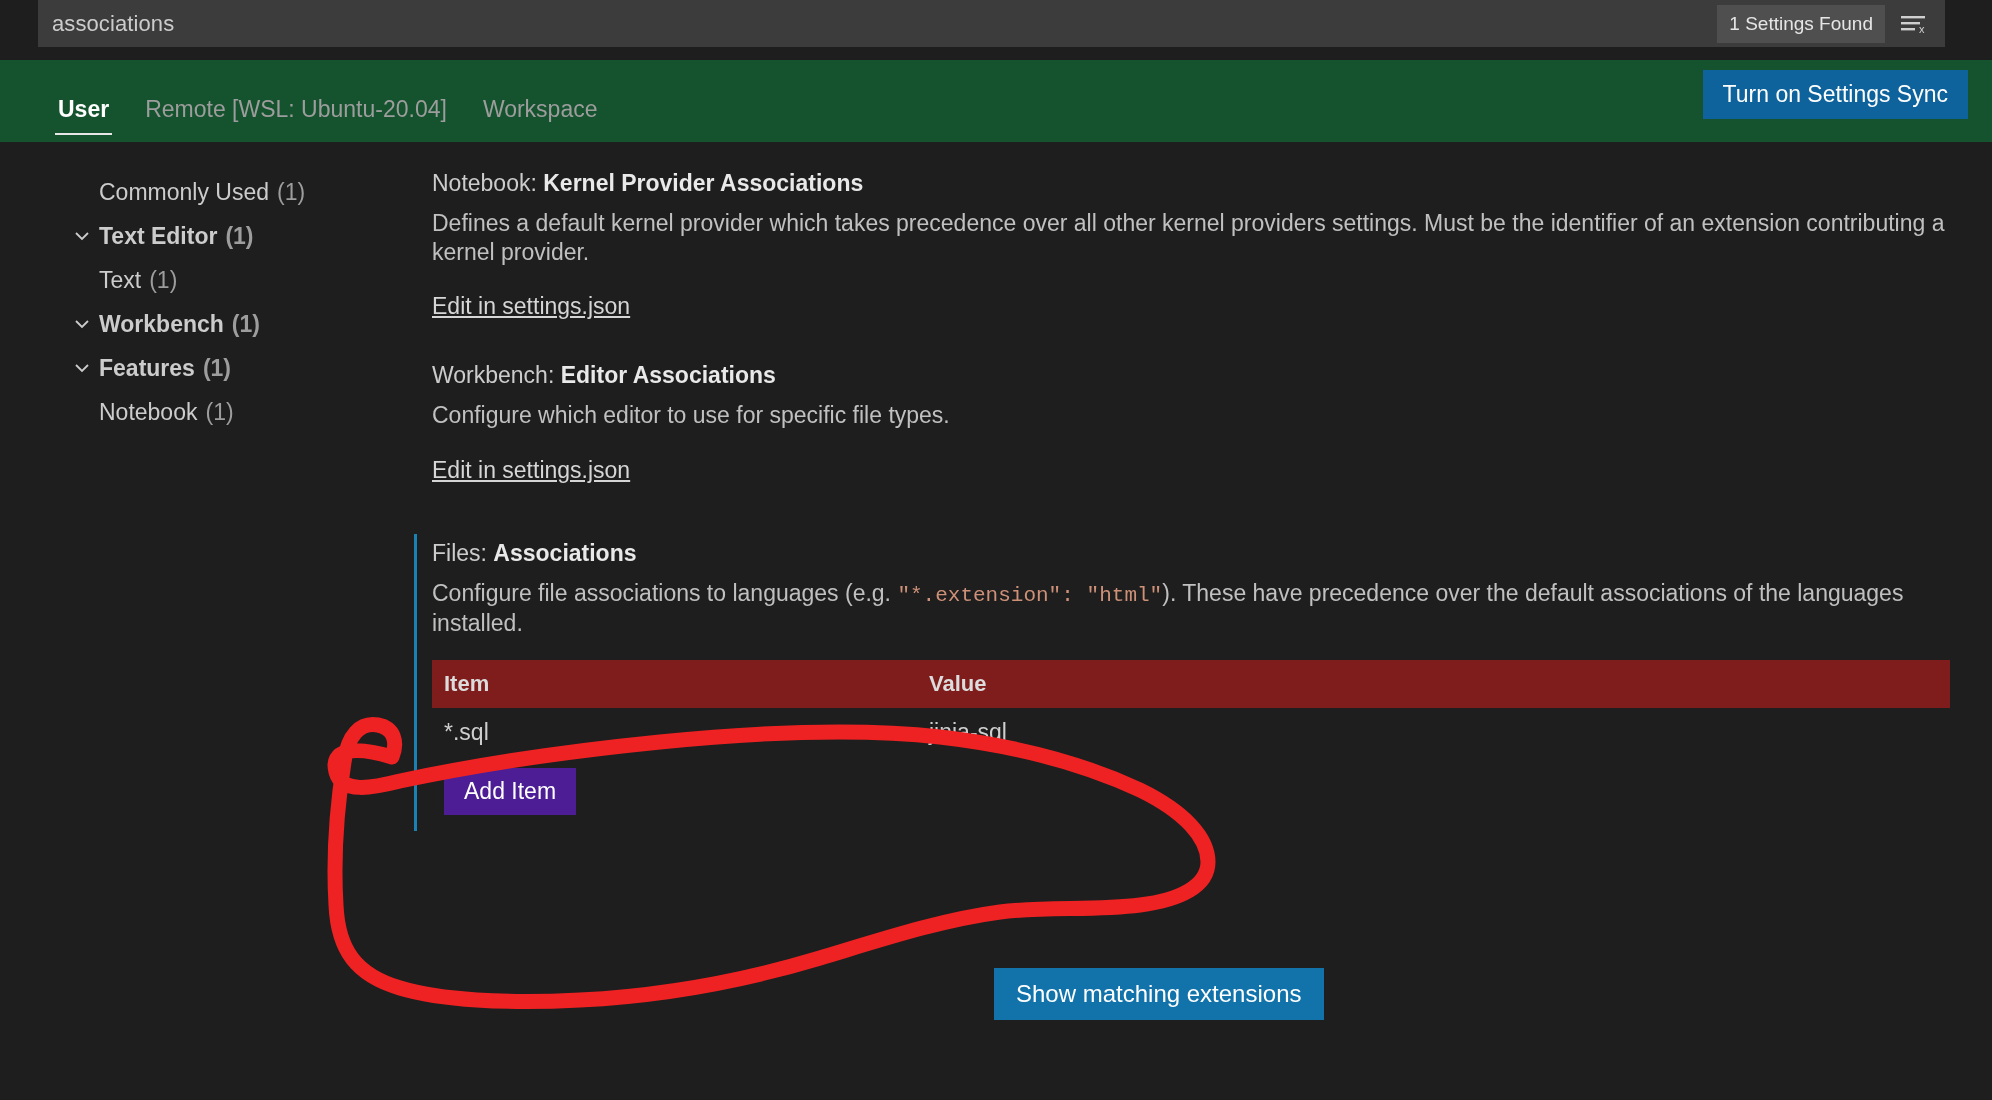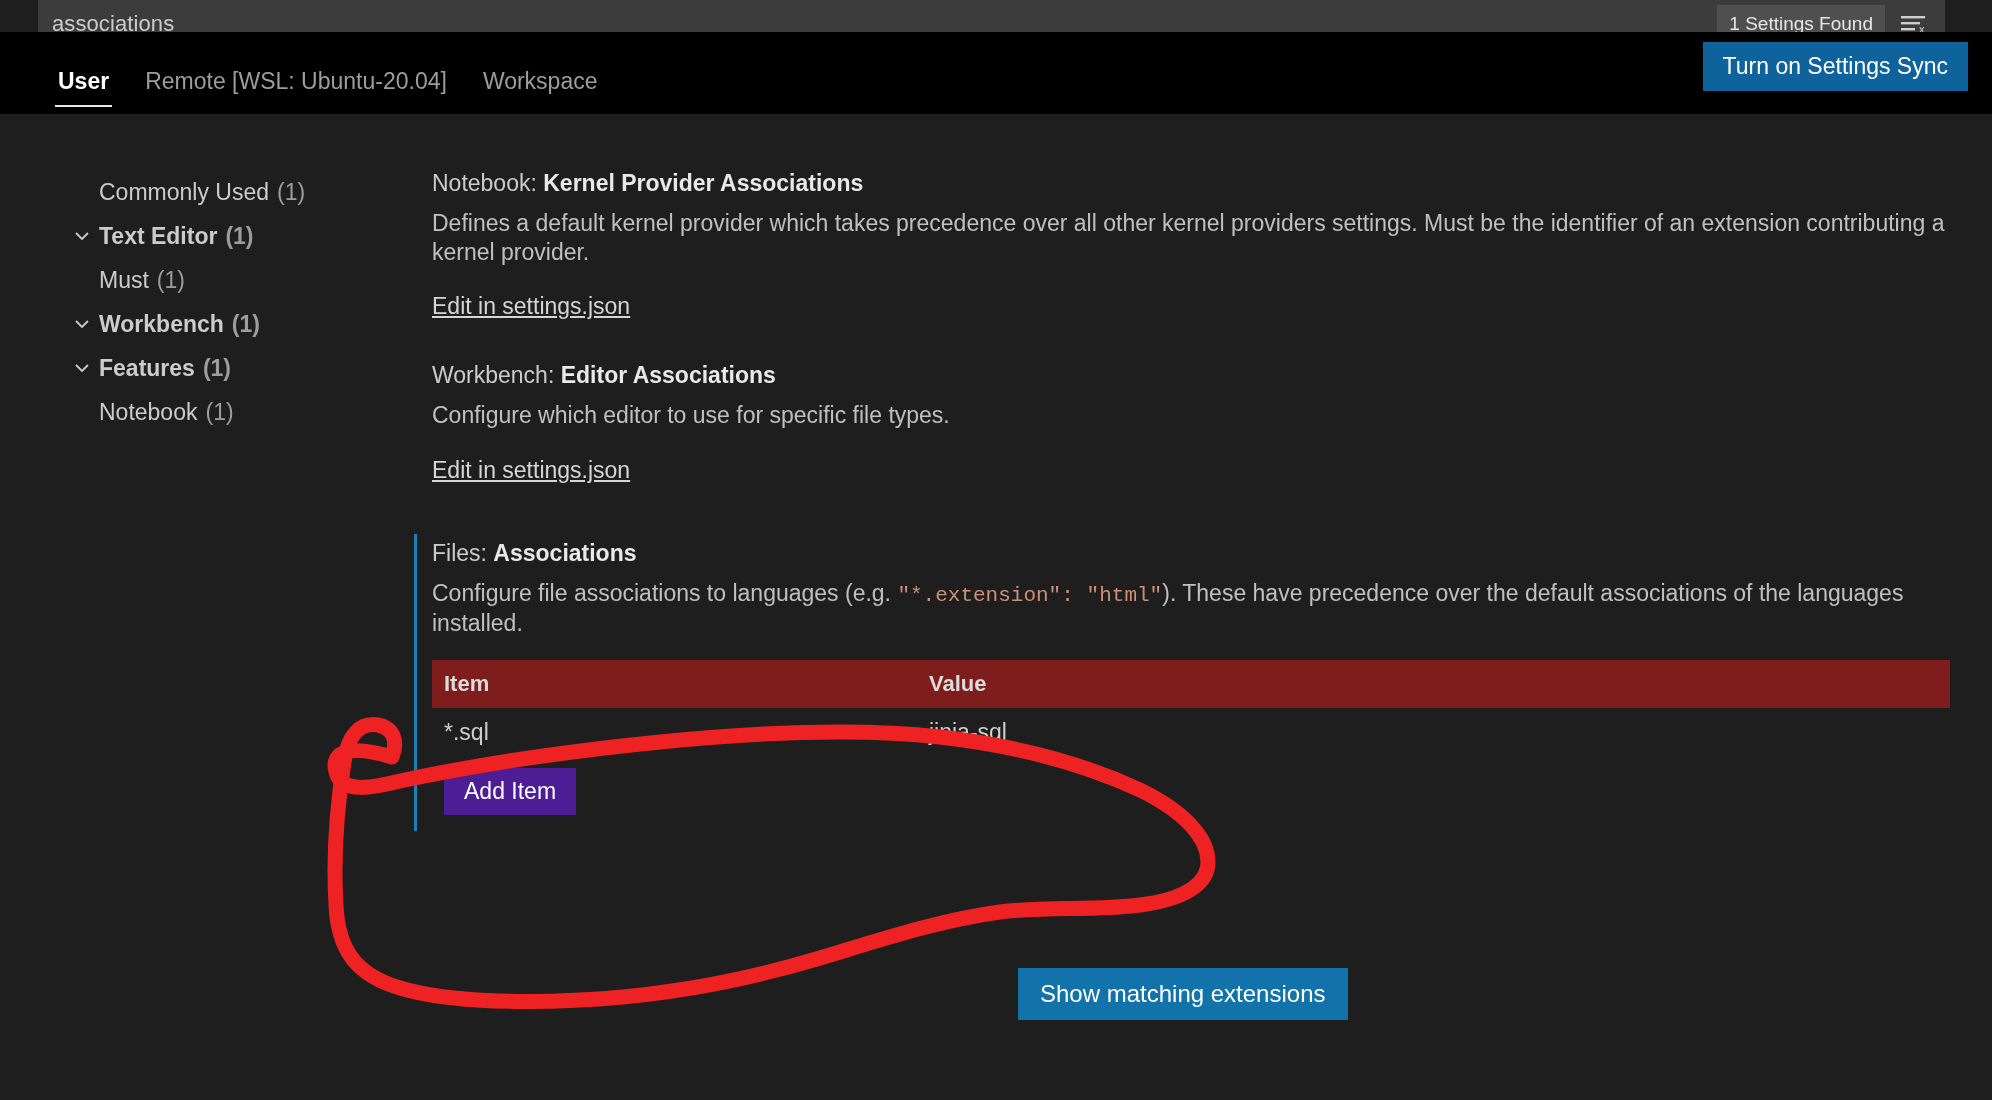--- a/index.html
+++ b/index.html
@@ -35,22 +35,22 @@
   }
   .clear-filter-btn {
     width: 46px; height: 40px; margin-right: 8px;
     display: flex; align-items: center; justify-content: center;
     background: transparent; border: none; cursor: pointer;
   }
   .clear-filter-btn svg { display: block; }
 
   
   .tabs-row {
-    position: absolute; left: 0; top: 32px; width: 1992px; height: 82px;
-    background: #000000;
+    position: absolute; left: 0; top: 60px; width: 1992px; height: 82px;
+    background: #14532d;
   }
   .tabs {
     position: absolute; left: 40px; top: 36px; display: flex; align-items: flex-end; gap: 0px;
   }
   .tab {
     position: relative; padding: 0 18px 12px 18px; color: #9d9d9d; font-size: 23px;
     cursor: pointer; white-space: nowrap; background: transparent; border: none;
     font-family: "Liberation Sans", sans-serif;
   }
   .tab.active { color: #ffffff; font-weight: bold; }
@@ -119,21 +119,21 @@
   .col-item { width: 485px; flex: 0 0 485px; }
   .col-value { flex: 1 1 auto; }
 
   .add-item-btn {
     margin-top: 12px; margin-left: 12px;
     background: #4c1d95; color: #ffffff; border: none; cursor: pointer;
     padding: 10px 20px; font-size: 23px; font-family: "Liberation Sans", sans-serif;
   }
 
   .show-ext-btn {
-    position: absolute; left: 1018px; top: 968px;
+    position: absolute; left: 994px; top: 968px;
     background: #1273ab; color: #ffffff; border: none; cursor: pointer;
     padding: 12px 22px; font-size: 24px; font-family: "Liberation Sans", sans-serif;
     white-space: nowrap;
   }
 
   
   .annot {
     position: absolute; left: 0; top: 0; width: 1992px; height: 1100px;
     pointer-events: none;
   }
@@ -180,21 +180,21 @@
     <div class="toc-item toc-depth-1">
       <span class="chev">
         <svg width="22" height="22" viewBox="0 0 22 22">
             <path d="M5 8 L11 14 L17 8" stroke="#cccccc" stroke-width="1.8" fill="none"></path>
           </svg>
       </span>
       <span class="lbl">Text Editor</span>
       <span class="cnt">(1)</span>
     </div>
     <div class="toc-item toc-depth-2">
-      <span class="lbl">Must</span>
+      <span class="lbl">Text</span>
       <span class="cnt">(1)</span>
     </div>
     <div class="toc-item toc-depth-1">
       <span class="chev">
         <svg width="22" height="22" viewBox="0 0 22 22">
             <path d="M5 8 L11 14 L17 8" stroke="#cccccc" stroke-width="1.8" fill="none"></path>
           </svg>
       </span>
       <span class="lbl">Workbench</span>
       <span class="cnt">(1)</span>

